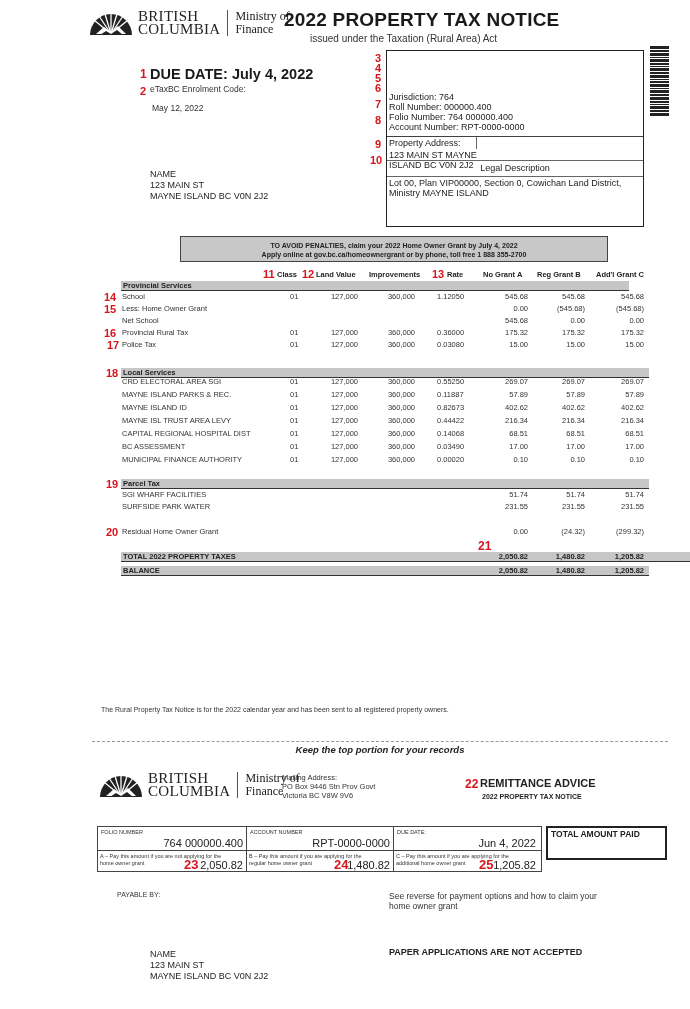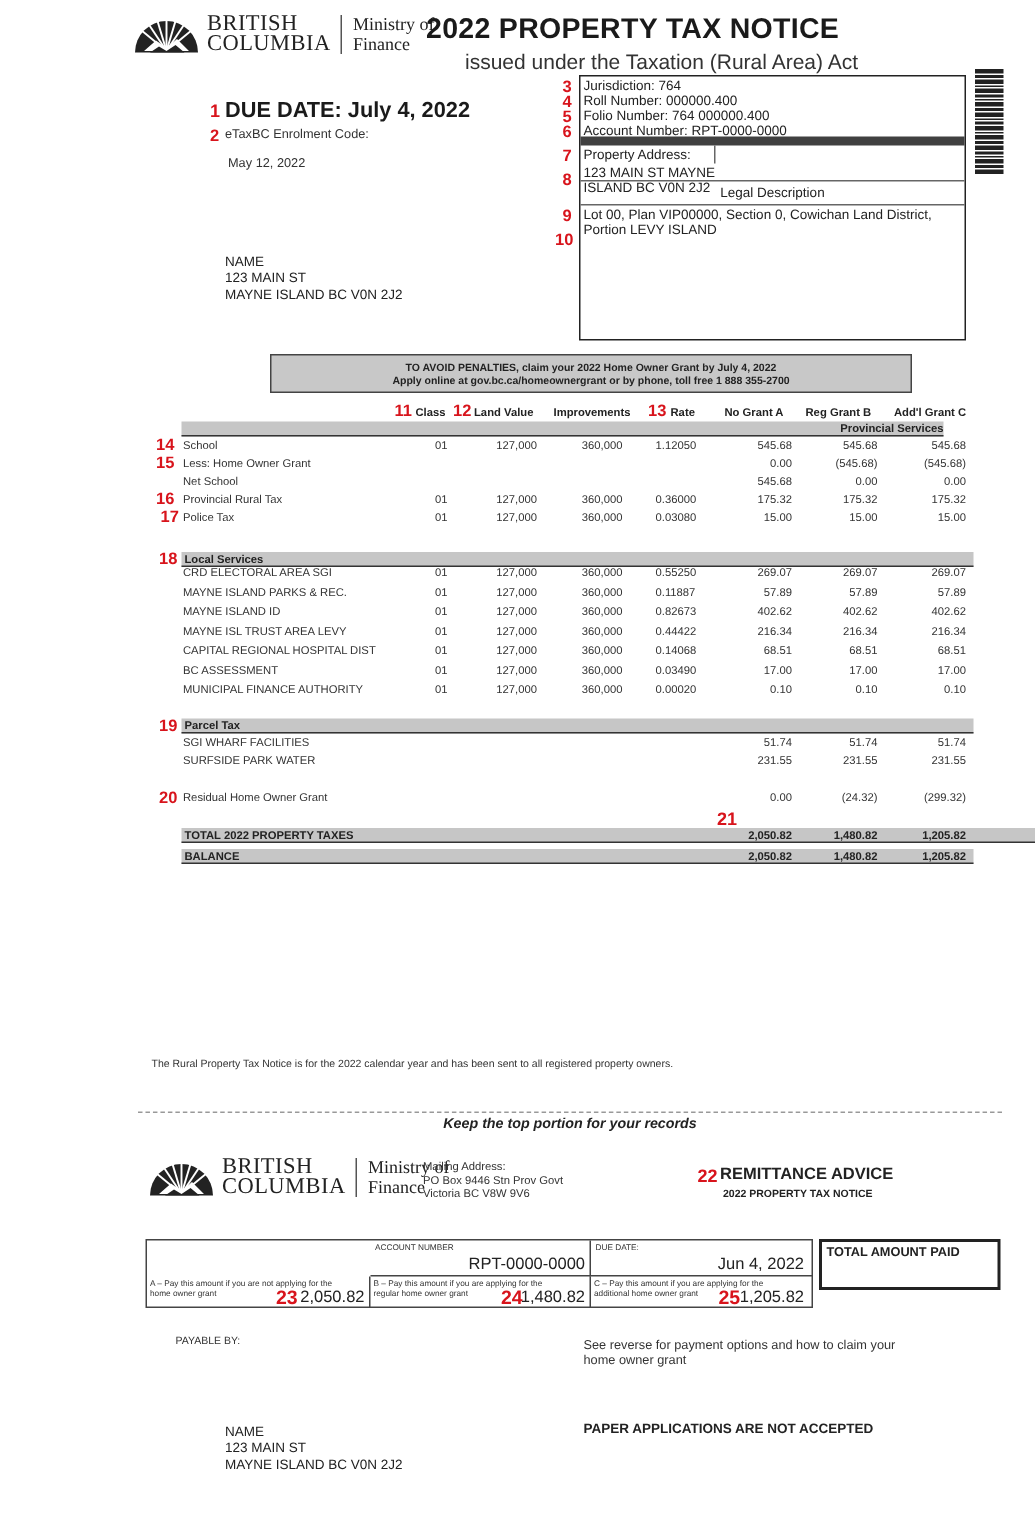--- a/index.html
+++ b/index.html
@@ -9,21 +9,21 @@
   .red { color: #d8141c; font-weight: bold; }
 
   
   .logo { display: flex; align-items: center; }
   .logo svg { display: block; }
   .logo .bc { font-family: "Liberation Serif", serif; font-size: 15px; line-height: 13px; color: #222; letter-spacing: 0.3px; margin-left: 4px; }
   .logo .sep { width: 1px; height: 26px; background: #555; margin: 0 7px; }
   .logo .min { font-family: "Liberation Serif", serif; font-size: 12px; line-height: 13px; color: #222; }
 
   .title { font-size: 19px; font-weight: bold; color: #1a1a1a; letter-spacing: 0.2px; }
-  .subtitle { font-size: 14px; color: #333; text-align: right; }
+  .subtitle { font-size: 10px; color: #333; text-align: right; }
 
   .due { font-size: 14.5px; font-weight: bold; color: #1a1a1a; }
   .small { font-size: 8.5px; color: #333; line-height: 10px; }
   .addr { font-size: 9px; color: #222; line-height: 11px; }
 
   
   .infobox { border: 1.5px solid #222; font-size: 9px; color: #222; line-height: 10px; }
   .infobox .row { border-bottom: 1px solid #666; display: flex; }
   .infobox .row:last-child { border-bottom: none; }
   .infobox .lbl { width: 90px; padding: 1px 2px; border-right: 1px solid #666; }
@@ -102,37 +102,37 @@
 <span class="marker" style="left:375px; top:53px;">3</span>
 <span class="marker" style="left:375px; top:63px;">4</span>
 <span class="marker" style="left:375px; top:73px;">5</span>
 <span class="marker" style="left:375px; top:83px;">6</span>
 <span class="marker" style="left:375px; top:99px;">7</span>
 <span class="marker" style="left:375px; top:115px;">8</span>
 <span class="marker" style="left:375px; top:139px;">9</span>
 <span class="marker" style="left:370px; top:155px;">10</span>
 
 <div class="abs infobox" style="left:386px; top:50px; width:258px; height:177px;">
-  <div style="padding:1px 2px; border-bottom:6px solid #404040; height:46px;">
+  <div style="padding:1px 2px; border-bottom:1px solid #404040; height:46px;margin-top:40px;">
     <div>Jurisdiction:  764</div>
     <div>Roll Number:  000000.400</div>
     <div>Folio Number:  764 000000.400</div>
     <div>Account Number:  RPT-0000-0000</div>
   </div>
   <div class="row" style="height:24px;flex-direction:column;">
     <div class="lbl">Property Address:</div>
     <div class="val">
       <div>123 MAIN ST MAYNE</div>
       <div>ISLAND BC V0N 2J2</div>
     </div>
   </div>
   <div style="text-align:center; border-bottom:1px solid #666; height:16px; line-height:14px;">Legal Description</div>
   <div style="padding:1px 2px;">
     <div>Lot 00, Plan VIP00000, Section 0, Cowichan Land District,</div>
-    <div>Portion LEVY ISLAND</div>
+    <div>Ministry MAYNE ISLAND</div>
   </div>
 </div>
 
 <div class="abs barcode" style="left:650px; top:46px;">
   <span style="height:3px"></span>
     <span style="height:2px"></span>
     <span style="height:3px"></span>
     <span style="height:1px"></span>
   <span style="height:3px"></span>
     <span style="height:2px"></span>
@@ -163,21 +163,21 @@
 <span class="abs colhdr" style="left:277px; top:270px;">Class</span>
 <span class="abs red" style="left:302px; top:268px; font-size:11px;">12</span>
 <span class="abs colhdr" style="left:316px; top:270px;">Land Value</span>
 <span class="abs colhdr" style="left:369px; top:270px;">Improvements</span>
 <span class="abs red" style="left:432px; top:268px; font-size:11px;">13</span>
 <span class="abs colhdr" style="left:447px; top:270px;">Rate</span>
 <span class="abs colhdr" style="left:483px; top:270px;">No Grant A</span>
 <span class="abs colhdr" style="left:537px; top:270px;">Reg Grant B</span>
 <span class="abs colhdr" style="left:596px; top:270px;">Add'l Grant C</span>
 
-<div class="abs sect" style="left:121px; top:281px; width:508px;text-align:right;">Provincial Services</div>
+<div class="abs sect" style="left:121px; top:281px; width:508px;">Provincial Services</div>
 
 <span class="abs red" style="left:104px; top:291px; font-size:11px;">14</span>
 <span class="abs red" style="left:104px; top:303px; font-size:11px;">15</span>
 <span class="abs red" style="left:104px; top:327px; font-size:11px;">16</span>
 <span class="abs red" style="left:107px; top:339px; font-size:11px;">17</span>
 
 <div class="abs trow" style="left:0; top:292px; width:690px;">
   <span style="left:122px">School</span>
   <span style="left:290px">01</span>
   <span class="num" style="left:318px; width:40px">127,000</span>
@@ -368,20 +368,24 @@
   <div>Mailing Address:</div>
   <div>PO Box 9446 Stn Prov Govt</div>
   <div>Victoria BC  V8W 9V6</div>
 </div>
 
 <span class="abs red" style="left:465px; top:777px; font-size:12px;">22</span>
 <div class="abs remit" style="left:480px; top:777px;">REMITTANCE ADVICE</div>
 <div class="abs remit2" style="left:482px; top:793px;">2022 PROPERTY TAX NOTICE</div>
 
 <div class="abs slip" style="left:97px; top:826px; width:445px; height:46px;">
+  <div class="cell" style="left:0; top:0; width:149px; height:24px;">
+    <div class="tiny abs" style="left:3px; top:2px;">FOLIO NUMBER</div>
+    <div class="slipval abs" style="right:3px; top:10px;">764 000000.400</div>
+  </div>
   <div class="cell" style="left:149px; top:0; width:147px; height:24px;">
     <div class="tiny abs" style="left:3px; top:2px;">ACCOUNT NUMBER</div>
     <div class="slipval abs" style="right:3px; top:10px;">RPT-0000-0000</div>
   </div>
   <div class="cell" style="left:296px; top:0; width:148px; height:24px; border-right:none;">
     <div class="tiny abs" style="left:3px; top:2px;">DUE DATE:</div>
     <div class="slipval abs" style="right:6px; top:10px;">Jun 4, 2022</div>
   </div>
   <div class="cell" style="left:0; top:24px; width:149px; height:21px; border-bottom:none;">
     <div class="tiny abs" style="left:2px; top:2px;">

